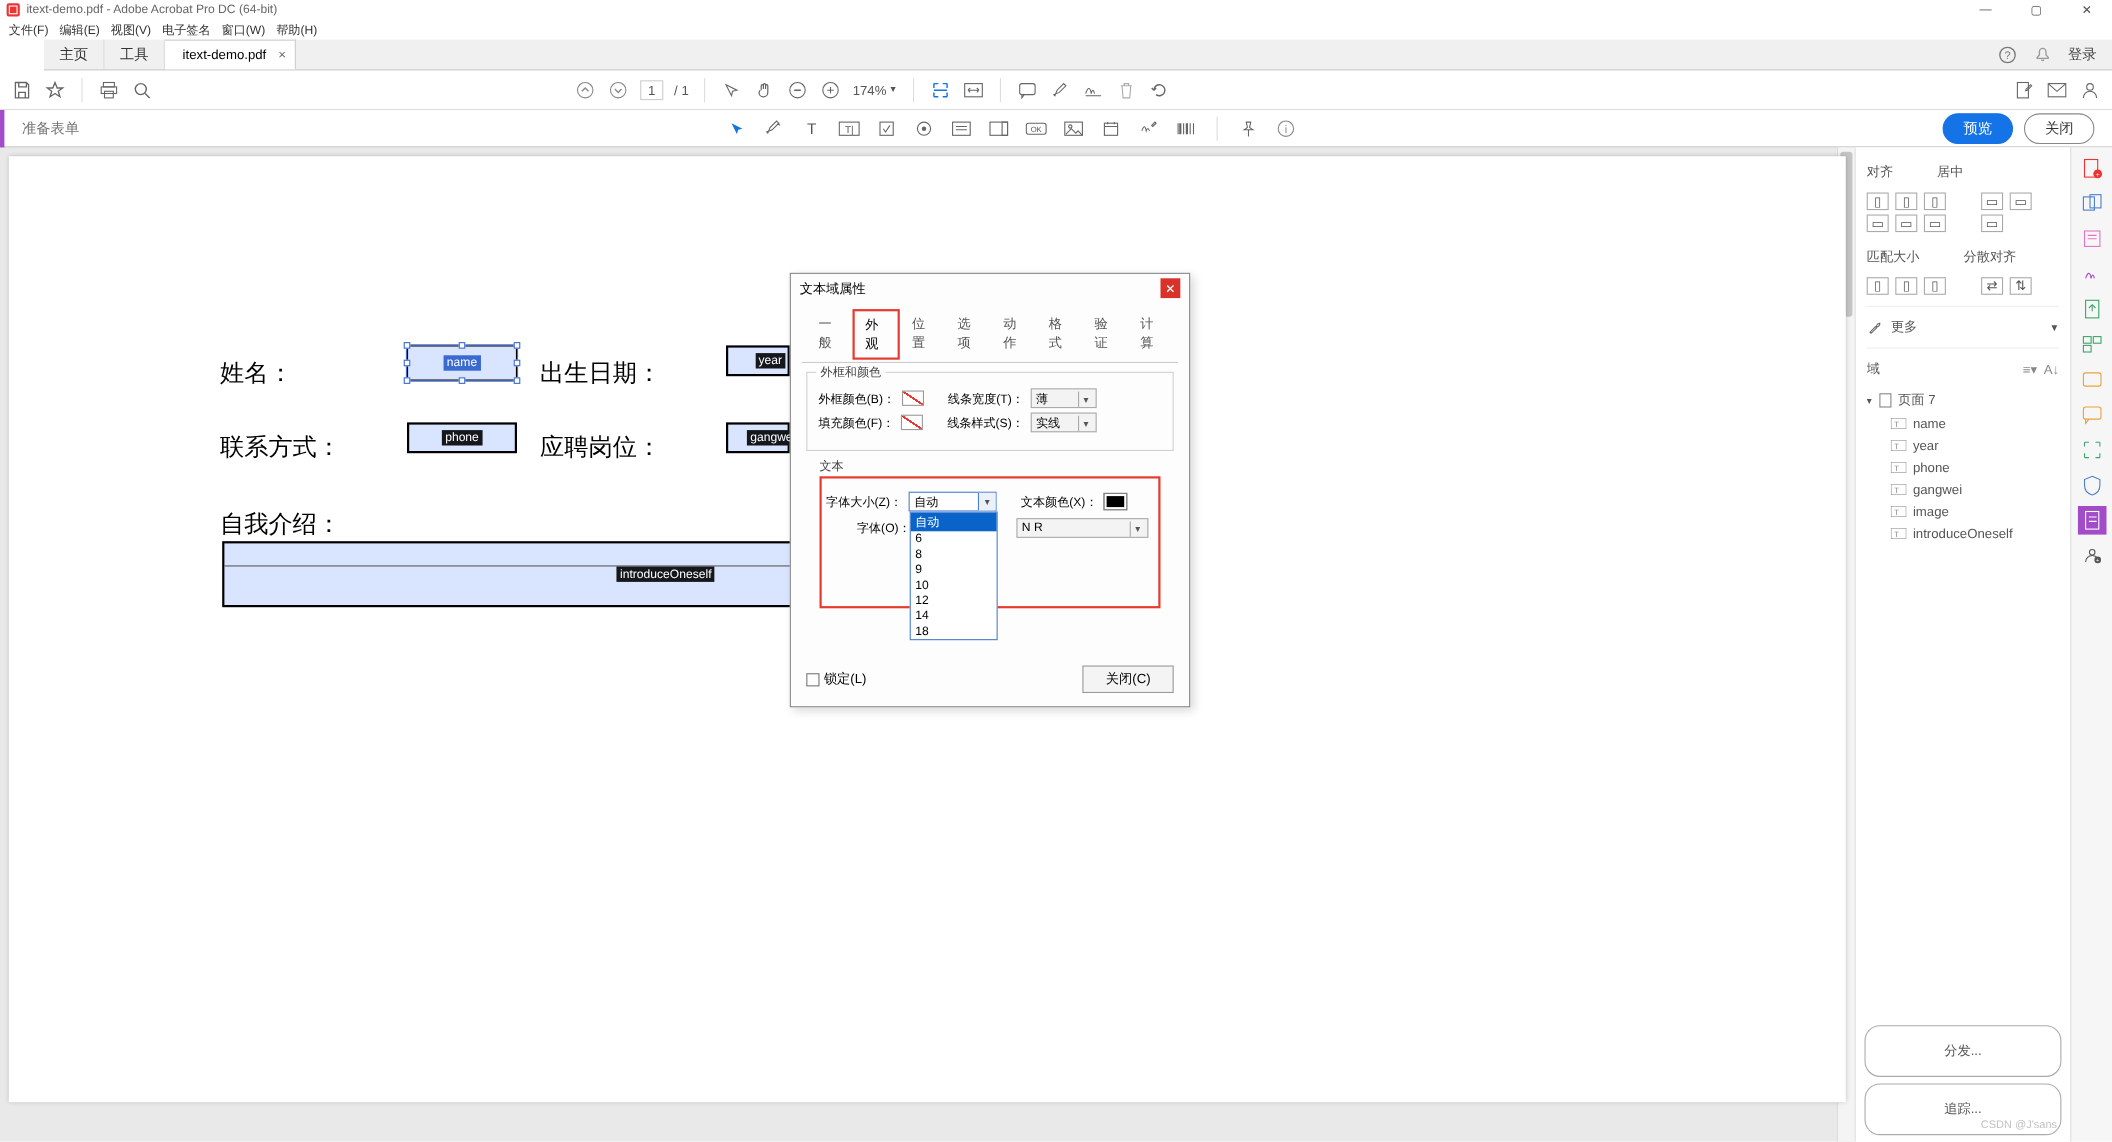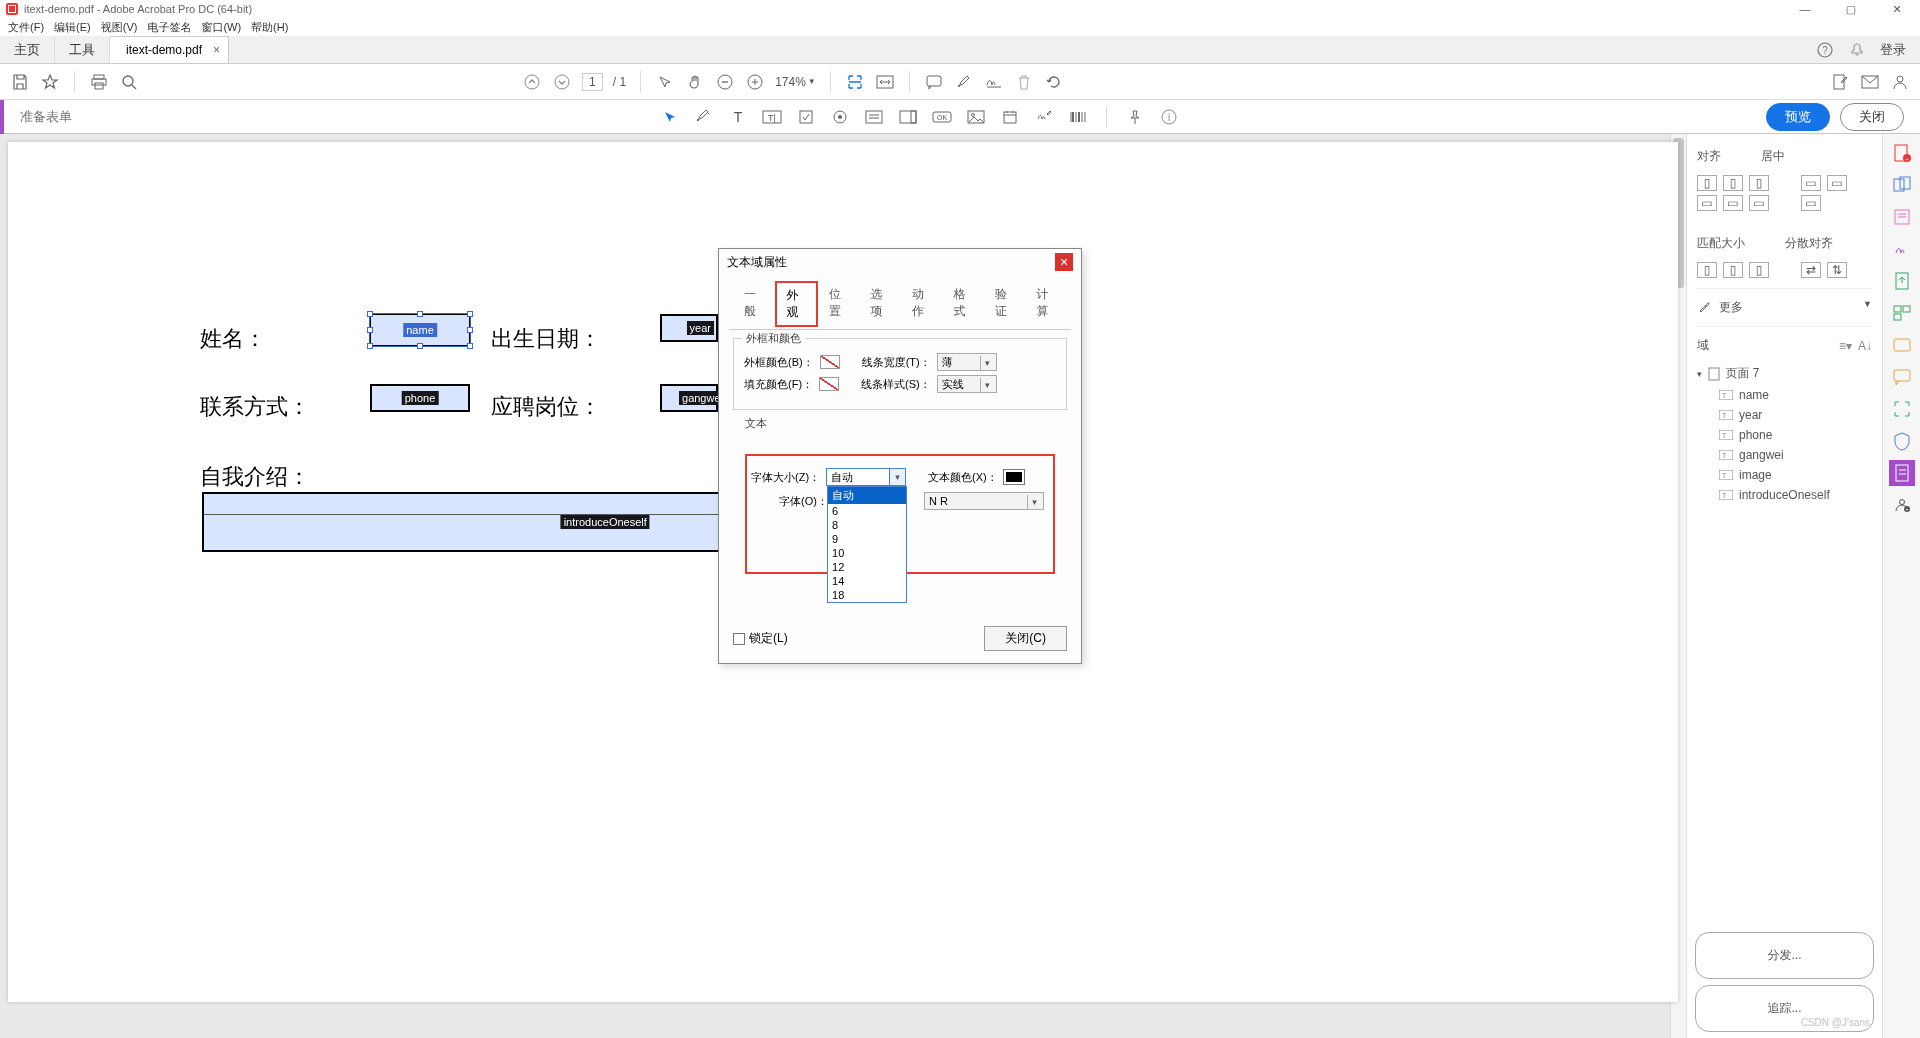--- a/index.html
+++ b/index.html
@@ -9,21 +9,21 @@
 .title-bar { height: 18px; display: flex; align-items: center; padding-left: 6px; font-size: 11px; color: #666; }
 .title-bar .logo { width: 12px; height: 12px; background: #e33; border-radius: 2px; margin-right: 6px; position: relative; }
 .title-bar .logo::after { content: ""; position: absolute; inset: 2px; border: 1px solid #fff; }
 .title-bar .win-controls { margin-left: auto; display: flex; }
 .title-bar .win-controls div { width: 46px; height: 18px; display:flex;align-items:center;justify-content:center;color:#555; }
 
 
 .menu-bar { height: 18px; display: flex; align-items: center; padding-left: 8px; font-size: 11px; color: #333; gap: 10px; }
 
 
-.tab-bar { height: 28px; background: #f0f0f0; display: flex; align-items: stretch; border-bottom: 1px solid #ccc; }
+.tab-bar { height: 28px; background: #f0f0f0; display: flex; align-items: stretch; border-bottom: 1px solid #ccc; margin-left: 40px; }
 .big-tab { padding: 0 14px; display: flex; align-items: center; font-size: 13px; color: #333; border-right: 1px solid #ddd; }
 .doc-tab { background: #fff; border-top: 1px solid #ccc; border-right: 1px solid #ccc; position: relative; padding: 0 26px 0 16px; display:flex;align-items:center;font-size:12px;}
 .doc-tab .close-x { position: absolute; right: 8px; font-size: 12px; color: #666; }
 .tab-bar-right { margin-left: auto; display: flex; align-items: center; gap: 14px; padding-right: 14px; color: #555; }
 .tab-bar-right .icon { width: 18px; height: 18px; display:flex;align-items:center;justify-content:center;}
 .tab-bar-right .login { font-size: 13px; color: #444;}
 
 
 .toolbar { height: 36px; border-bottom: 1px solid #ddd; display: flex; align-items: center; padding: 0 10px; }
 .tb-left, .tb-center, .tb-right { display: flex; align-items: center; gap: 10px; color: #555; }
@@ -88,21 +88,21 @@
 .dropdown-list div.sel-item { background:#0a63c9; color:#fff; }
 .dlg-footer { display:flex;align-items:center;padding:6px 14px 12px 14px;font-size:12px;}
 .dlg-footer .chk { width:12px;height:12px;border:1px solid #777;margin-right:4px;}
 .dlg-btn { margin-left:auto;border:1px solid #999;background:#f4f4f4;padding:3px 20px;font-size:12px;}
 
 
 .right-panel { position:absolute; top:134px; right:38px; bottom:0; width:196px; background:#fff; border-left:1px solid #ddd; padding:8px 10px; font-size:12px; color:#555;}
 .rp-row { display:flex; gap:40px; margin:6px 0 10px 0;}
 .icon-grid { display:flex; gap:6px; margin:4px 0;}
 .icon-grid .ig { width:20px;height:16px;border:1px solid #aaa;display:flex;align-items:center;justify-content:center;}
-.rp-more { display:flex;align-items:flex-start;gap:6px;margin-top:10px;border-top:1px solid #eee;padding-top:10px;}
+.rp-more { display:flex;align-items:center;gap:6px;margin-top:10px;border-top:1px solid #eee;padding-top:10px;}
 .rp-fields-header{display:flex;align-items:center;justify-content:space-between;}
 .rp-tree { margin-top:8px; }
 .rp-tree .node { display:flex;align-items:center;gap:6px;padding:3px 0;}
 .rp-tree .leaf { padding-left:22px; display:flex;align-items:center;gap:6px;padding-top:3px;padding-bottom:3px;}
 
 
 .tool-strip { position:absolute; top:134px; right:0; bottom:0; width:38px; background:#f6f6f6; border-left:1px solid #ddd; display:flex;flex-direction:column;align-items:center;padding-top:6px;gap:6px;}
 .ts-icon { width:26px;height:26px;display:flex;align-items:center;justify-content:center;color:#a24cc9;}
 .ts-icon.active { background:#a24cc9; color:#fff; }
 
@@ -477,21 +477,21 @@
         <span class="lbl">线条样式(S)：</span>
         <span class="sel">
             <span>实线</span>
             <span class="caret">▾</span>
           </span>
       </div>
     </div>
 
     <div class="gbox" style="padding:12px;border:none;">
       <span class="gbox-title" style="top:-2px;">文本</span>
-      <div class="red-box" style="margin-top:24px;">
+      <div class="red-box" style="margin-top:3px;">
         <div class="row">
           <span class="lbl">字体大小(Z)：</span>
           <span class="combo-active" style="position:relative;">
             <span>自动</span>
             <span class="caret">▾</span>
             <div class="dropdown-list">
               <div class="sel-item">自动</div>
               <div>6</div>
               <div>8</div>
               <div>9</div>
@@ -537,21 +537,21 @@
     <div class="ig">▭</div>
     <div class="ig">▭</div>
   </div>
   <div class="icon-grid">
     <div class="ig">▭</div>
     <div class="ig">▭</div>
     <div class="ig">▭</div>
     <div style="width:20px;"></div>
     <div class="ig">▭</div>
   </div>
-  <div class="rp-row" style="margin-top:24px;">
+  <div class="rp-row" style="margin-top:14px;">
     <span>匹配大小</span>
     <span>分散对齐</span>
   </div>
   <div class="icon-grid">
     <div class="ig">▯</div>
     <div class="ig">▯</div>
     <div class="ig">▯</div>
     <div style="width:20px;"></div>
     <div class="ig">⇄</div>
     <div class="ig">⇅</div>

